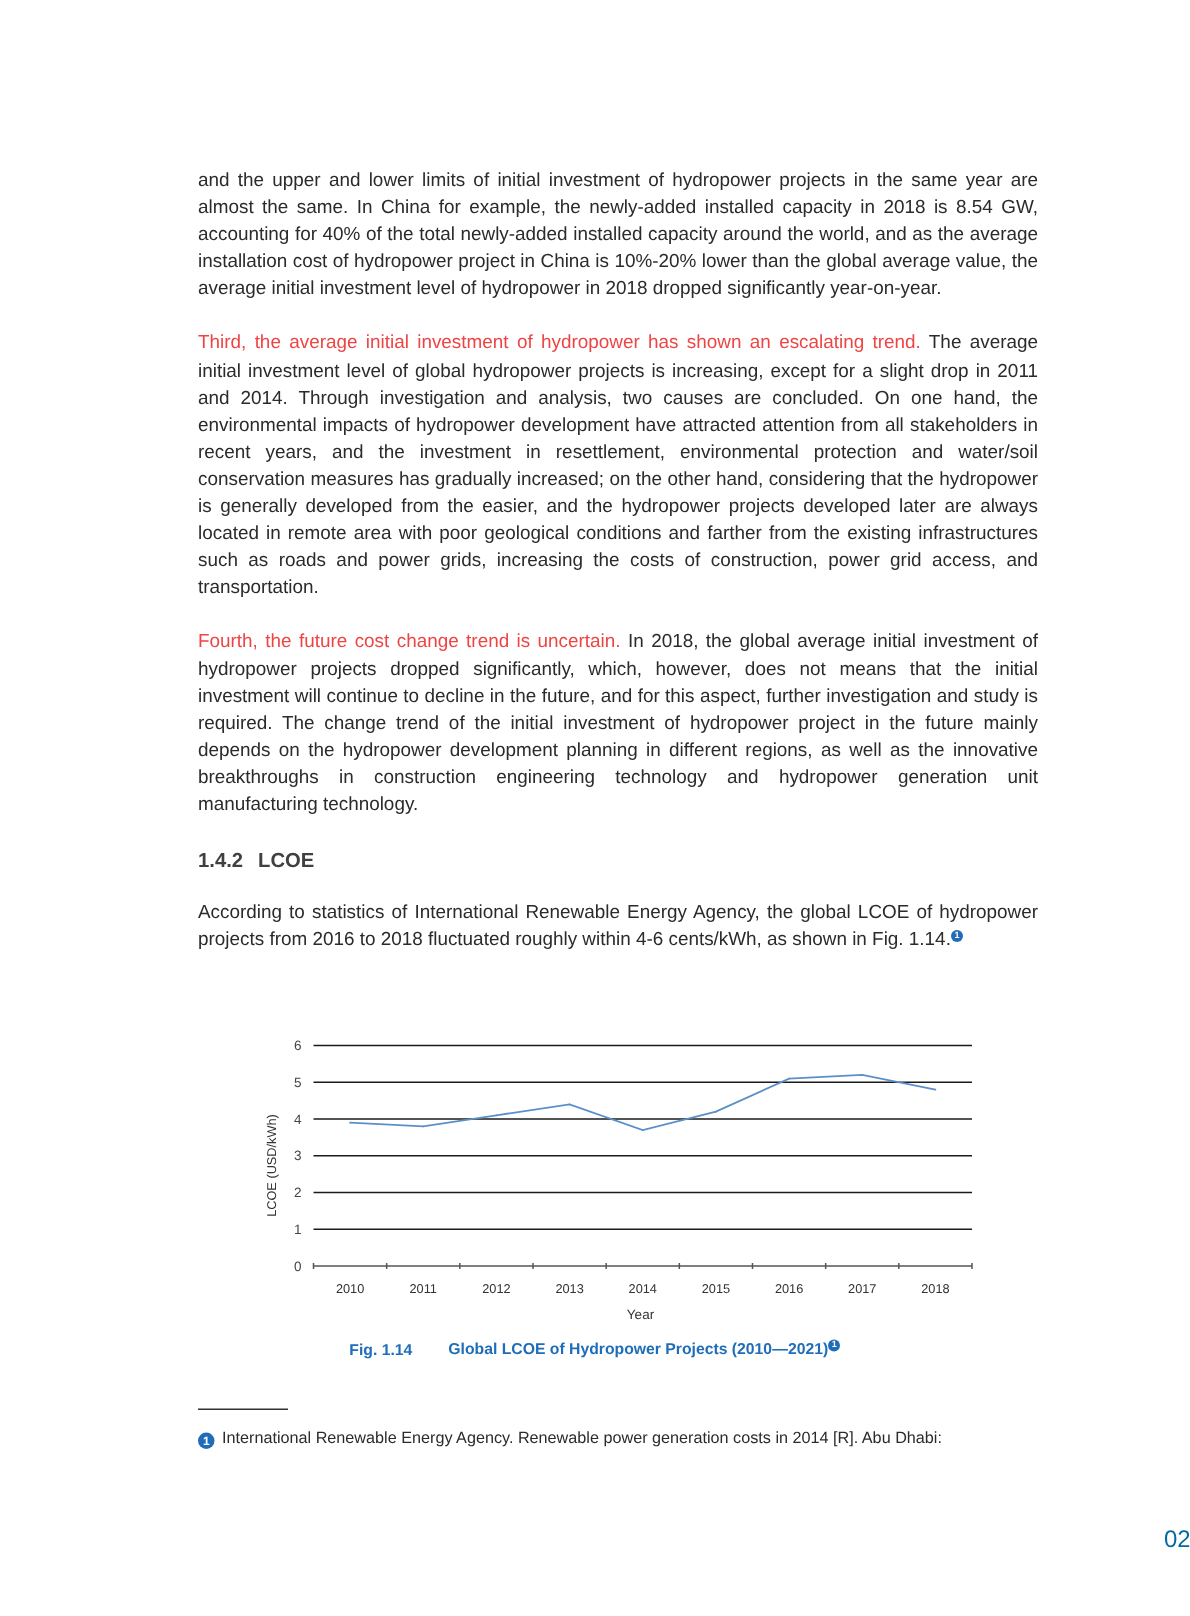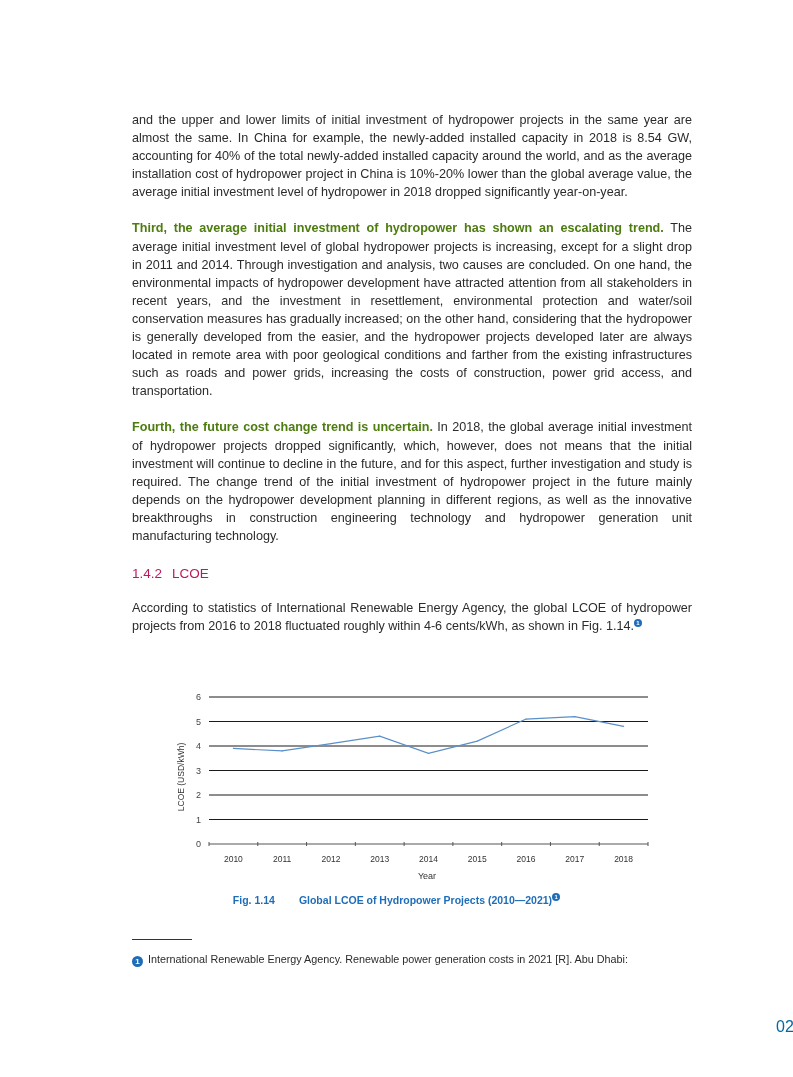--- a/index.html
+++ b/index.html
@@ -1,22 +1,22 @@
 <!DOCTYPE html>
 <html><head>
 <meta charset="utf-8">
 <style>
   html, body { margin: 0; padding: 0; background: #ffffff; }
   body { width: 793px; height: 1077px; position: relative; overflow: hidden;
          font-family: "Liberation Sans", sans-serif; color: #2b2b2b; }
   .page { position: absolute; left: 132px; top: 111px; width: 560px; }
   p.body { margin: 0; font-size: 12.6px; line-height: 18.1px; text-align: justify; }
-  p.body b { font-weight: bold; color: #4d7c0f; }
+  p.body b { font-weight: normal; color: #ef4444; }
   .gap { height: 18px; }
-  h3 { margin: 0; font-size: 13.5px; font-weight: normal; color: #be185d; line-height: 18px; }
+  h3 { margin: 0; font-size: 13.5px; font-weight: bold; color: #404040; line-height: 18px; }
   h3 .num { margin-right: 10px; }
   sup.fn { display: inline-block; width: 8px; height: 8px; border-radius: 50%;
            background: #1f6db8; color: #fff; font-size: 6px; line-height: 8px; text-align: center;
            vertical-align: super; font-weight: bold; }
   .chart-wrap { position: absolute; left: 170px; top: 685px; width: 490px; height: 200px; }
   .caption { position: absolute; left: 0; width: 793px; top: 893px; text-align: center;
              font-size: 10.5px; font-weight: bold; color: #1f6db8; }
   .caption .fignum { margin-right: 24px; }
   .fn-rule { position: absolute; left: 132px; top: 939px; width: 60px; height: 1px; background: #333; }
   .footnote { position: absolute; left: 132px; top: 950px; width: 560px; font-size: 10.8px;
@@ -112,16 +112,16 @@
     <text id="ylabel" transform="translate(14,92) rotate(-90)" text-anchor="middle" font-size="8.5" fill="#333">LCOE (USD/kWh)</text>
   </svg>
 </div>
 
 <div class="caption">
   <span class="fignum">Fig. 1.14</span><span>Global LCOE of Hydropower Projects (2010—2021)</span><sup class="fn">1</sup>
 </div>
 
 <div class="fn-rule"></div>
 <div class="footnote">
-  <div><span class="mark">1</span><span>International Renewable Energy Agency. Renewable power generation costs in 2021 [R]. Abu Dhabi:</span></div>
+  <div><span class="mark">1</span><span>International Renewable Energy Agency. Renewable power generation costs in 2014 [R]. Abu Dhabi:</span></div>
 </div>
 
 <div class="pagenum">021</div>
 
 </body></html>

